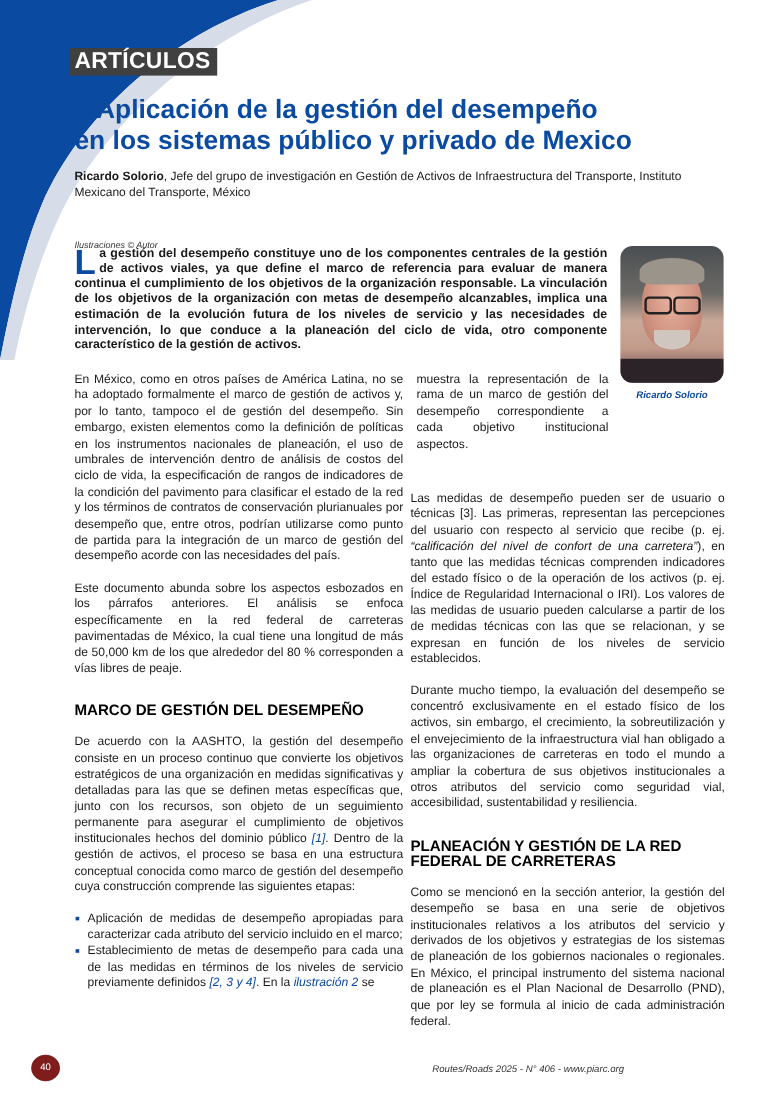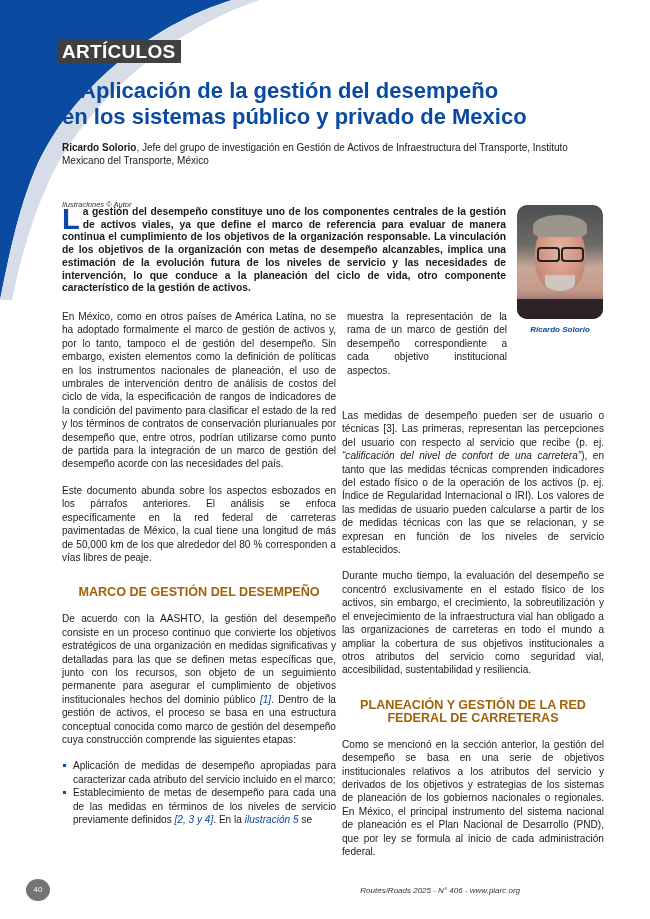--- a/index.html
+++ b/index.html
@@ -27,27 +27,27 @@
   .photo .glasses span { position:absolute; top:0; width:19px; height:11px; border:2px solid #222; border-radius:4px; }
   .photo .beard { position:absolute; left:28px; top:70px; width:30px; height:16px; border-radius:0 0 50% 50%; background:#cfc7bf; }
   .photo .shirt { position:absolute; left:0; bottom:0; width:86px; height:20px; background:#2b2328; }
   .photo-caption { position:absolute; left:517px; top:325px; width:86px; text-align:center; color:#0a4aa0;
                    font-size:8px; font-style:italic; font-weight:bold; }
   .col { position:absolute; font-size:10.1px; line-height:13.4px; text-align:justify; }
   .col p { margin:0 0 13px 0; }
   .col-left { left:62px; top:310px; width:274px; }
   .col-right-top { left:347px; top:310px; width:160px; }
   .col-right { left:342px; top:393px; width:262px;margin-top:16px; }
-  .h2 { color:#a16207; font-weight:bold; font-size:12.6px; line-height:13px; margin:22px 0 13px 0; text-align:center; }
+  .h2 { color:#000000; font-weight:bold; font-size:12.6px; line-height:13px; margin:22px 0 13px 0; text-align:left; }
   .cite { color:#0a4aa0; font-style:italic; }
   ul.stages { list-style:none; margin:0; padding:0; }
   ul.stages li { position:relative; padding-left:11px; margin:0; }
   ul.stages li::before { content:""; position:absolute; left:1px; top:5px; width:3px; height:3px; background:#0a4aa0; }
   .page-num { position:absolute; left:26px; top:879px; width:24px; height:22px; border-radius:50%;
-              background:#737373; color:#fff; font-size:8px; line-height:22px; text-align:center; }
+              background:#7f1d1d; color:#fff; font-size:8px; line-height:22px; text-align:center; }
   .footer { position:absolute; right:130px; top:886px; font-size:8px; font-style:italic; color:#333; }
 </style>
 </head>
 <body>
 
 <svg class="swoosh" viewBox="0 0 650 919" preserveAspectRatio="none">
   <path d="M0,0 L232,0 C150,25 70,90 35,170 C18,210 8,260 0,300 Z" fill="#0a4aa0"></path>
   <path d="M232,0 L260,0 C170,30 90,100 52,175 C30,220 18,270 12,300 L0,300 C8,260 18,210 35,170 C70,90 150,25 232,0 Z" fill="#d6dde8"></path>
 </svg>
 
@@ -81,21 +81,21 @@
 
 <div class="col col-left">
   <p>En México, como en otros países de América Latina, no se ha adoptado formalmente el marco de gestión de activos y, por lo tanto, tampoco el de gestión del desempeño. Sin embargo, existen elementos como la definición de políticas en los instrumentos nacionales de planeación, el uso de umbrales de intervención dentro de análisis de costos del ciclo de vida, la especificación de rangos de indicadores de la condición del pavimento para clasificar el estado de la red y los términos de contratos de conservación plurianuales por desempeño que, entre otros, podrían utilizarse como punto de partida para la integración de un marco de gestión del desempeño acorde con las necesidades del país.</p>
   <p>Este documento abunda sobre los aspectos esbozados en los párrafos anteriores. El análisis se enfoca específicamente en la red federal de carreteras pavimentadas de México, la cual tiene una longitud de más de 50,000 km de los que alrededor del 80 % corresponden a vías libres de peaje.</p>
   <div class="h2">MARCO DE GESTIÓN DEL DESEMPEÑO</div>
   <p>
     <span>De acuerdo con la AASHTO, la gestión del desempeño consiste en un proceso continuo que convierte los objetivos estratégicos de una organización en medidas significativas y detalladas para las que se definen metas específicas que, junto con los recursos, son objeto de un seguimiento permanente para asegurar el cumplimiento de objetivos institucionales hechos del dominio público </span><span class="cite">[1]</span><span>. Dentro de la gestión de activos, el proceso se basa en una estructura conceptual conocida como marco de gestión del desempeño cuya construcción comprende las siguientes etapas:</span>
   </p>
   <ul class="stages">
     <li>Aplicación de medidas de desempeño apropiadas para caracterizar cada atributo del servicio incluido en el marco;</li>
-    <li><span>Establecimiento de metas de desempeño para cada una de las medidas en términos de los niveles de servicio previamente definidos </span><span class="cite">[2, 3 y 4]</span><span>. En la </span><span class="cite">ilustración 5</span><span> se</span></li>
+    <li><span>Establecimiento de metas de desempeño para cada una de las medidas en términos de los niveles de servicio previamente definidos </span><span class="cite">[2, 3 y 4]</span><span>. En la </span><span class="cite">ilustración 2</span><span> se</span></li>
   </ul>
 </div>
 
 <div class="col col-right-top">
   <p>muestra la representación de la rama de un marco de gestión del desempeño correspondiente a cada objetivo institucional aspectos.</p>
 </div>
 
 <div class="col col-right">
   <p>
     <span>Las medidas de desempeño pueden ser de usuario o técnicas [3]. Las primeras, representan las percepciones del usuario con respecto al servicio que recibe (p. ej. </span><i>“calificación del nivel de confort de una carretera”</i><span>), en tanto que las medidas técnicas comprenden indicadores del estado físico o de la operación de los activos (p. ej. Índice de Regularidad Internacional o IRI). Los valores de las medidas de usuario pueden calcularse a partir de los de medidas técnicas con las que se relacionan, y se expresan en función de los niveles de servicio establecidos.</span>

